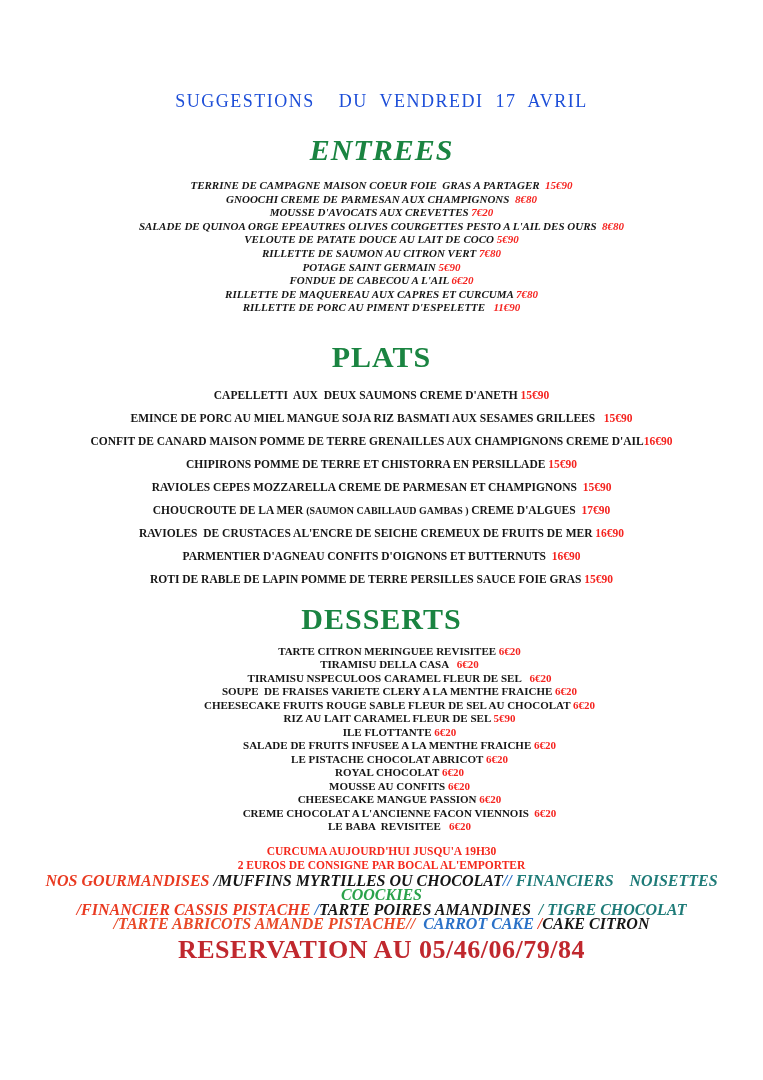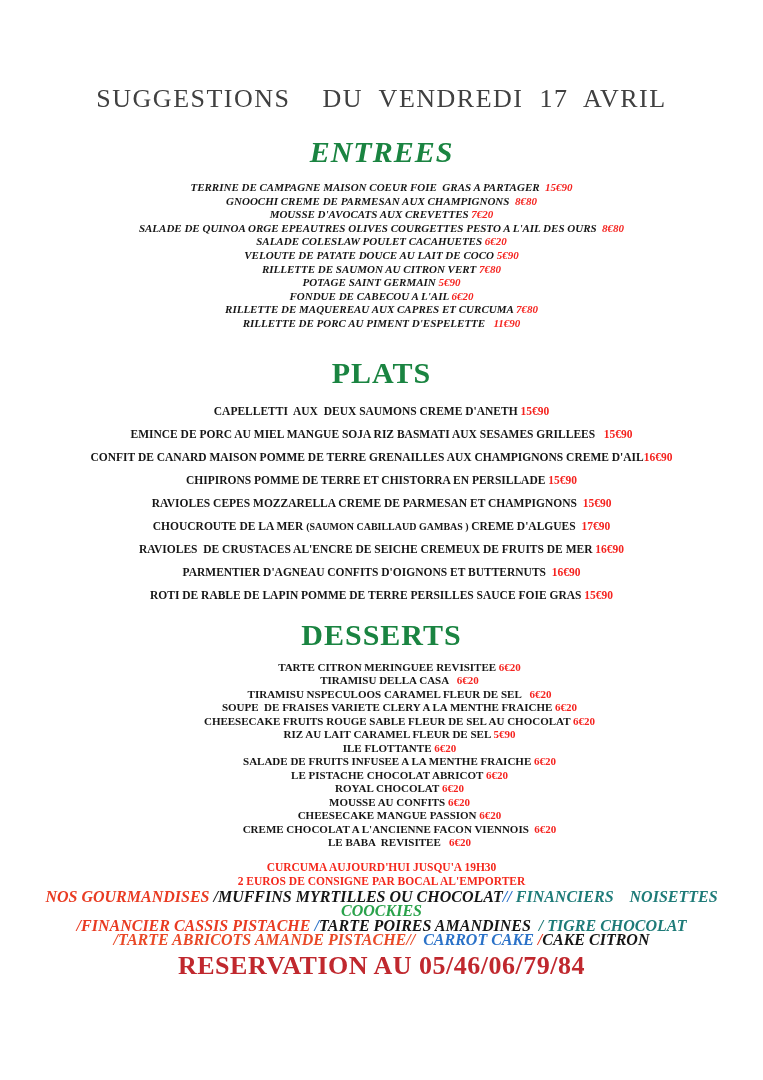--- a/index.html
+++ b/index.html
@@ -3,22 +3,22 @@
 <meta charset="utf-8">
 <style>
   html,body { margin:0; padding:0; background:#ffffff; }
   .page {
     width:763px; height:1080px; margin:0 auto; background:#ffffff;
     font-family:"Liberation Serif", serif;
     text-align:center; box-sizing:border-box; padding-top:84px;
     overflow:hidden;
   }
   .menu-title {
-    color:#404040; font-size:26px; font-weight:normal;
-    letter-spacing:1.5px; white-space:pre; margin:0;
+    color:#1d4ed8; font-size:18px; font-weight:normal;
+    letter-spacing:1.5px; white-space:pre; margin:7px;
   }
   .section-heading {
     color:#1a8441; font-weight:bold; font-size:30px;
     letter-spacing:1px; line-height:36px; margin:0;
   }
   .section-entrees { margin-top:20px;font-style:italic; }
   .section-entrees .items { margin-top:11px; }
   .section-plats { margin-top:24px; }
   .section-plats .items { margin-top:9px; }
   .section-desserts { margin-top:10px; }
@@ -51,21 +51,20 @@
 
   <div class="menu-title">SUGGESTIONS    DU  VENDREDI  17  AVRIL</div>
 
   <div class="section section-entrees">
     <div class="section-heading">ENTREES</div>
     <div class="items">
         <div class="item-line"><span class="item-name">TERRINE DE CAMPAGNE MAISON COEUR FOIE  GRAS A PARTAGER</span><span class="item-price">  15€90</span></div>
         <div class="item-line"><span class="item-name">GNOOCHI CREME DE PARMESAN AUX CHAMPIGNONS</span><span class="item-price">  8€80</span></div>
         <div class="item-line"><span class="item-name">MOUSSE D'AVOCATS AUX CREVETTES</span><span class="item-price"> 7€20</span></div>
         <div class="item-line"><span class="item-name">SALADE DE QUINOA ORGE EPEAUTRES OLIVES COURGETTES PESTO A L'AIL DES OURS</span><span class="item-price">  8€80</span></div>
-        <div class="item-line"><span class="item-name">SALADE COLESLAW POULET CACAHUETES</span><span class="item-price"> 6€20</span></div>
         <div class="item-line"><span class="item-name">VELOUTE DE PATATE DOUCE AU LAIT DE COCO</span><span class="item-price"> 5€90</span></div>
         <div class="item-line"><span class="item-name">RILLETTE DE SAUMON AU CITRON VERT</span><span class="item-price"> 7€80</span></div>
         <div class="item-line"><span class="item-name">POTAGE SAINT GERMAIN</span><span class="item-price"> 5€90</span></div>
         <div class="item-line"><span class="item-name">FONDUE DE CABECOU A L'AIL</span><span class="item-price"> 6€20</span></div>
         <div class="item-line"><span class="item-name">RILLETTE DE MAQUEREAU AUX CAPRES ET CURCUMA</span><span class="item-price"> 7€80</span></div>
         <div class="item-line"><span class="item-name">RILLETTE DE PORC AU PIMENT D'ESPELETTE</span><span class="item-price">   11€90</span></div>
       </div>
   </div>
 
   <div class="section section-plats">

